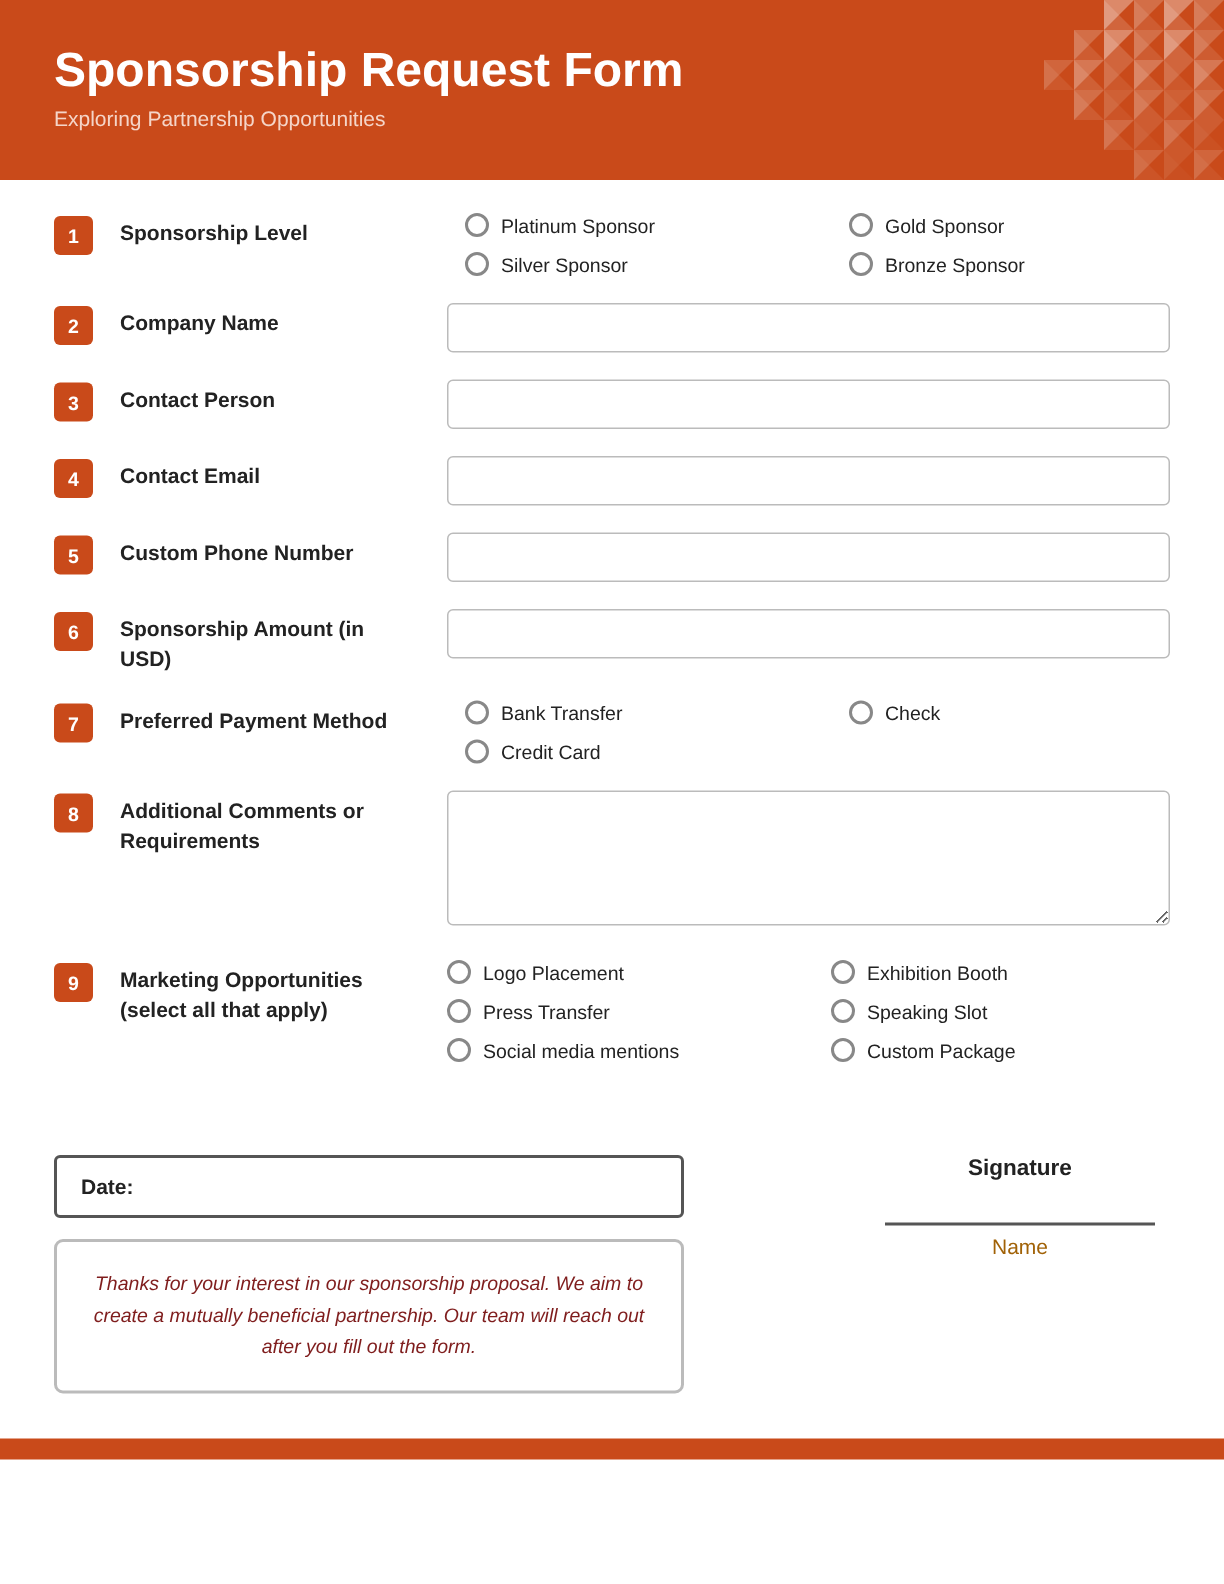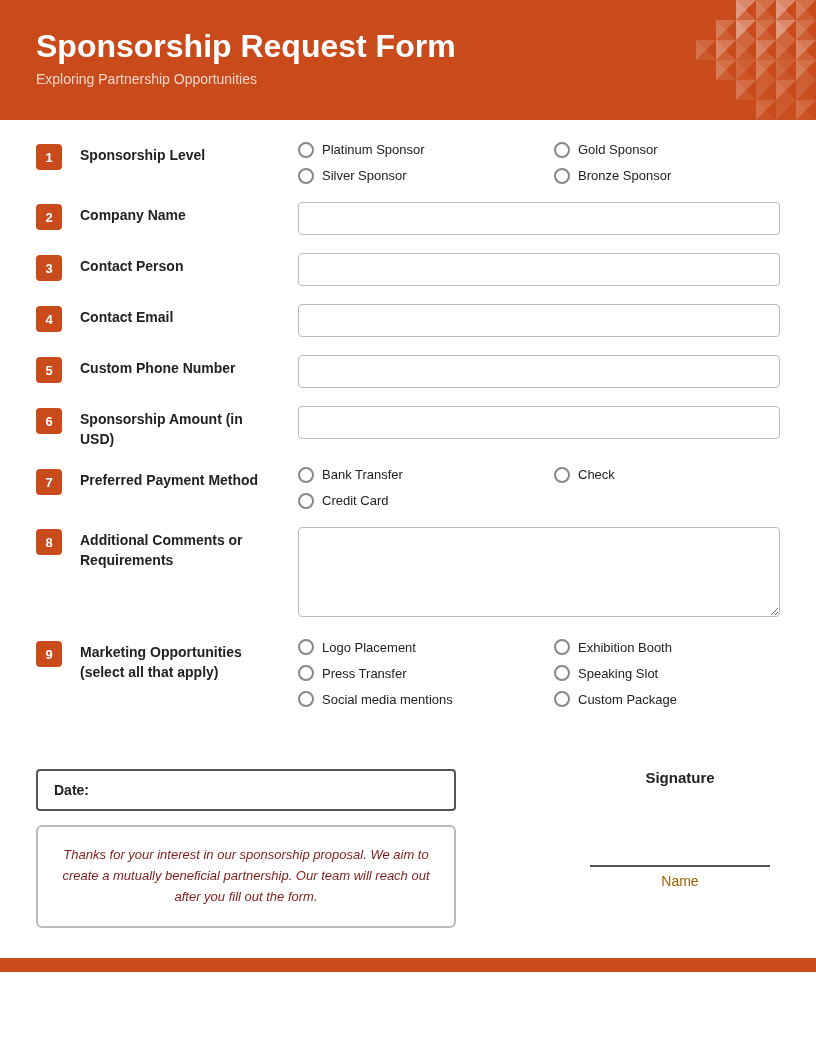--- a/index.html
+++ b/index.html
@@ -104,24 +104,25 @@
 
     
     .radio-grid {
       display: grid;
       grid-template-columns: 1fr 1fr;
       gap: 10px 30px;
     }
 
     .radio-item {
       display: flex;
-      align-items: flex-start;
+      align-items: center;
       gap: 8px;
       font-size: 13px;
       cursor: pointer;
+      margin-left: 12px;
     }
 
     .radio-circle {
       width: 16px;
       height: 16px;
       border-radius: 50%;
       border: 2px solid #888;
       flex-shrink: 0;
       background: #fff;
     }
@@ -180,21 +181,21 @@
 
     .signature-right {
       min-width: 200px;
       text-align: center;
       padding-top: 0;
     }
 
     .signature-label {
       font-weight: 700;
       font-size: 15px;
-      margin-bottom: 79px;
+      margin-bottom: 28px;
     }
 
     .signature-line {
       border-top: 2px solid #555;
       width: 180px;
       margin: 0 auto 6px auto;
     }
 
     .name-label {
       font-size: 14px;

